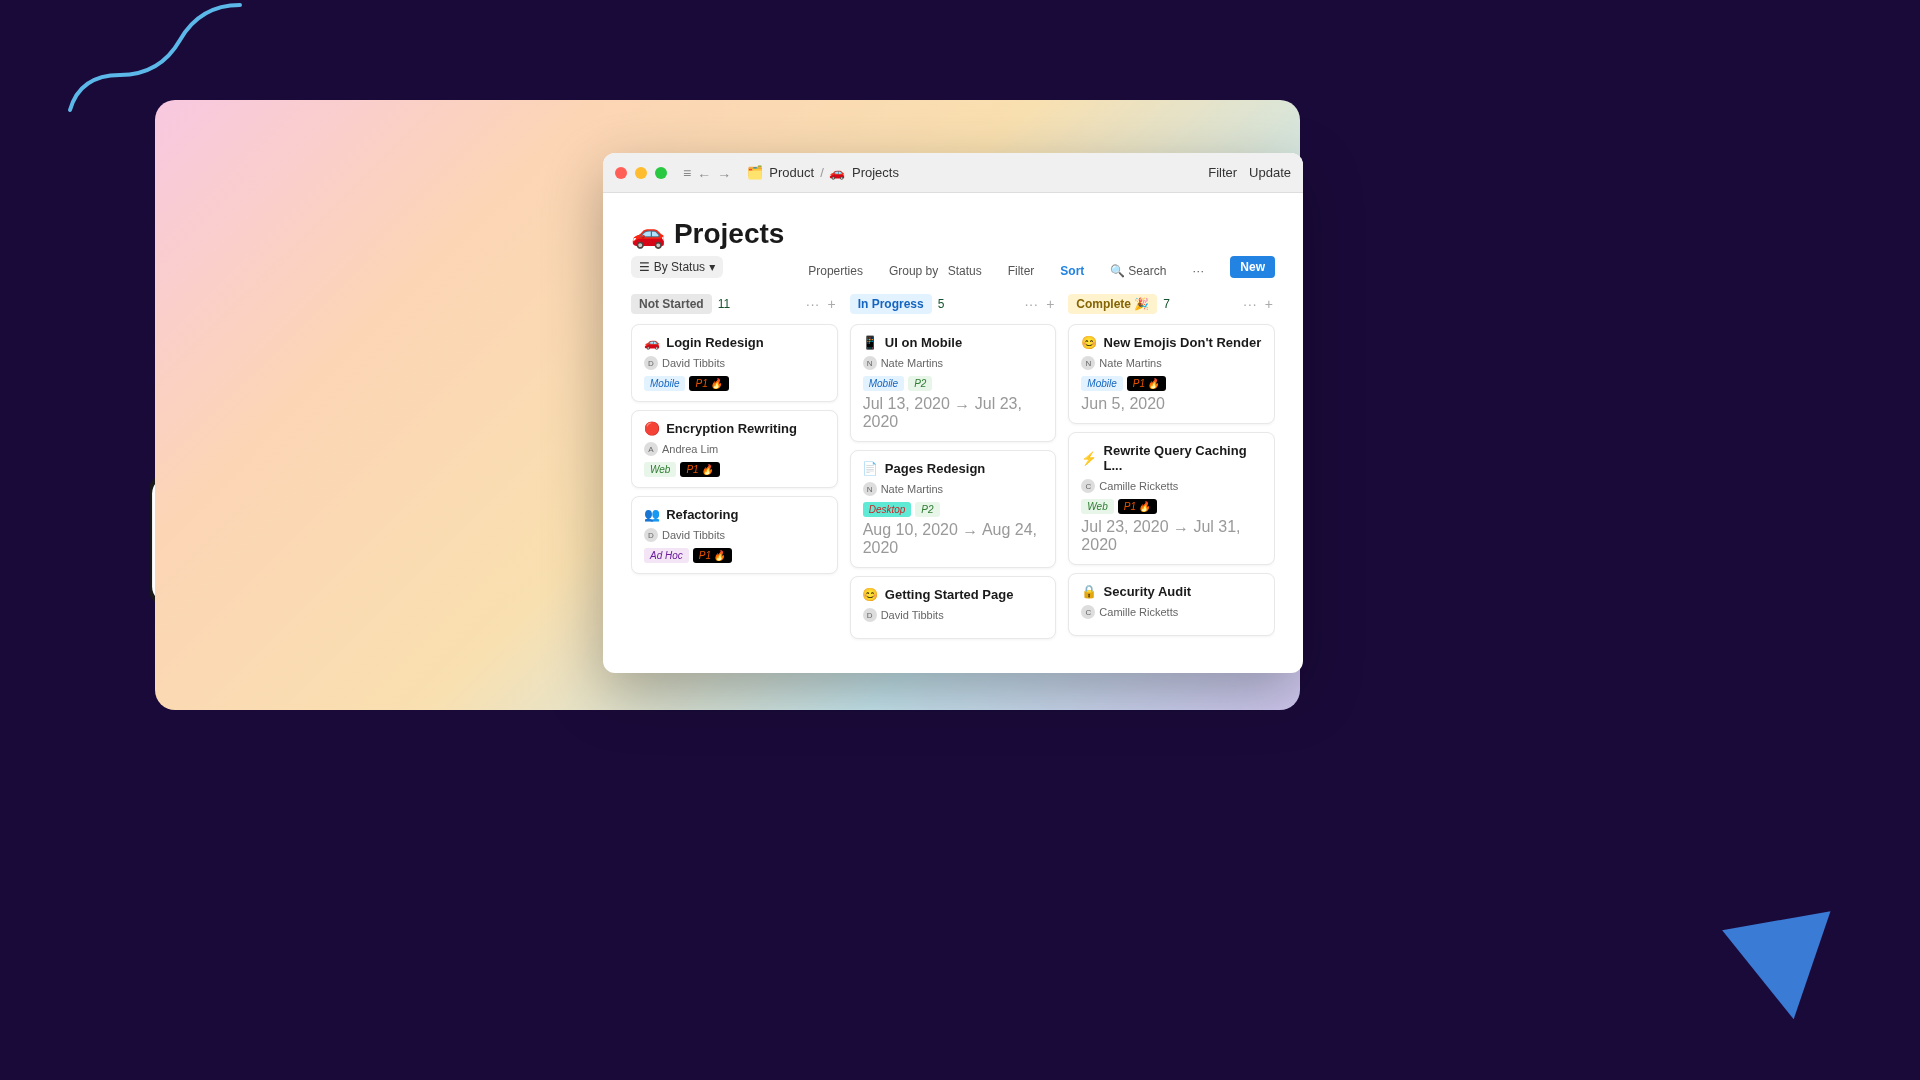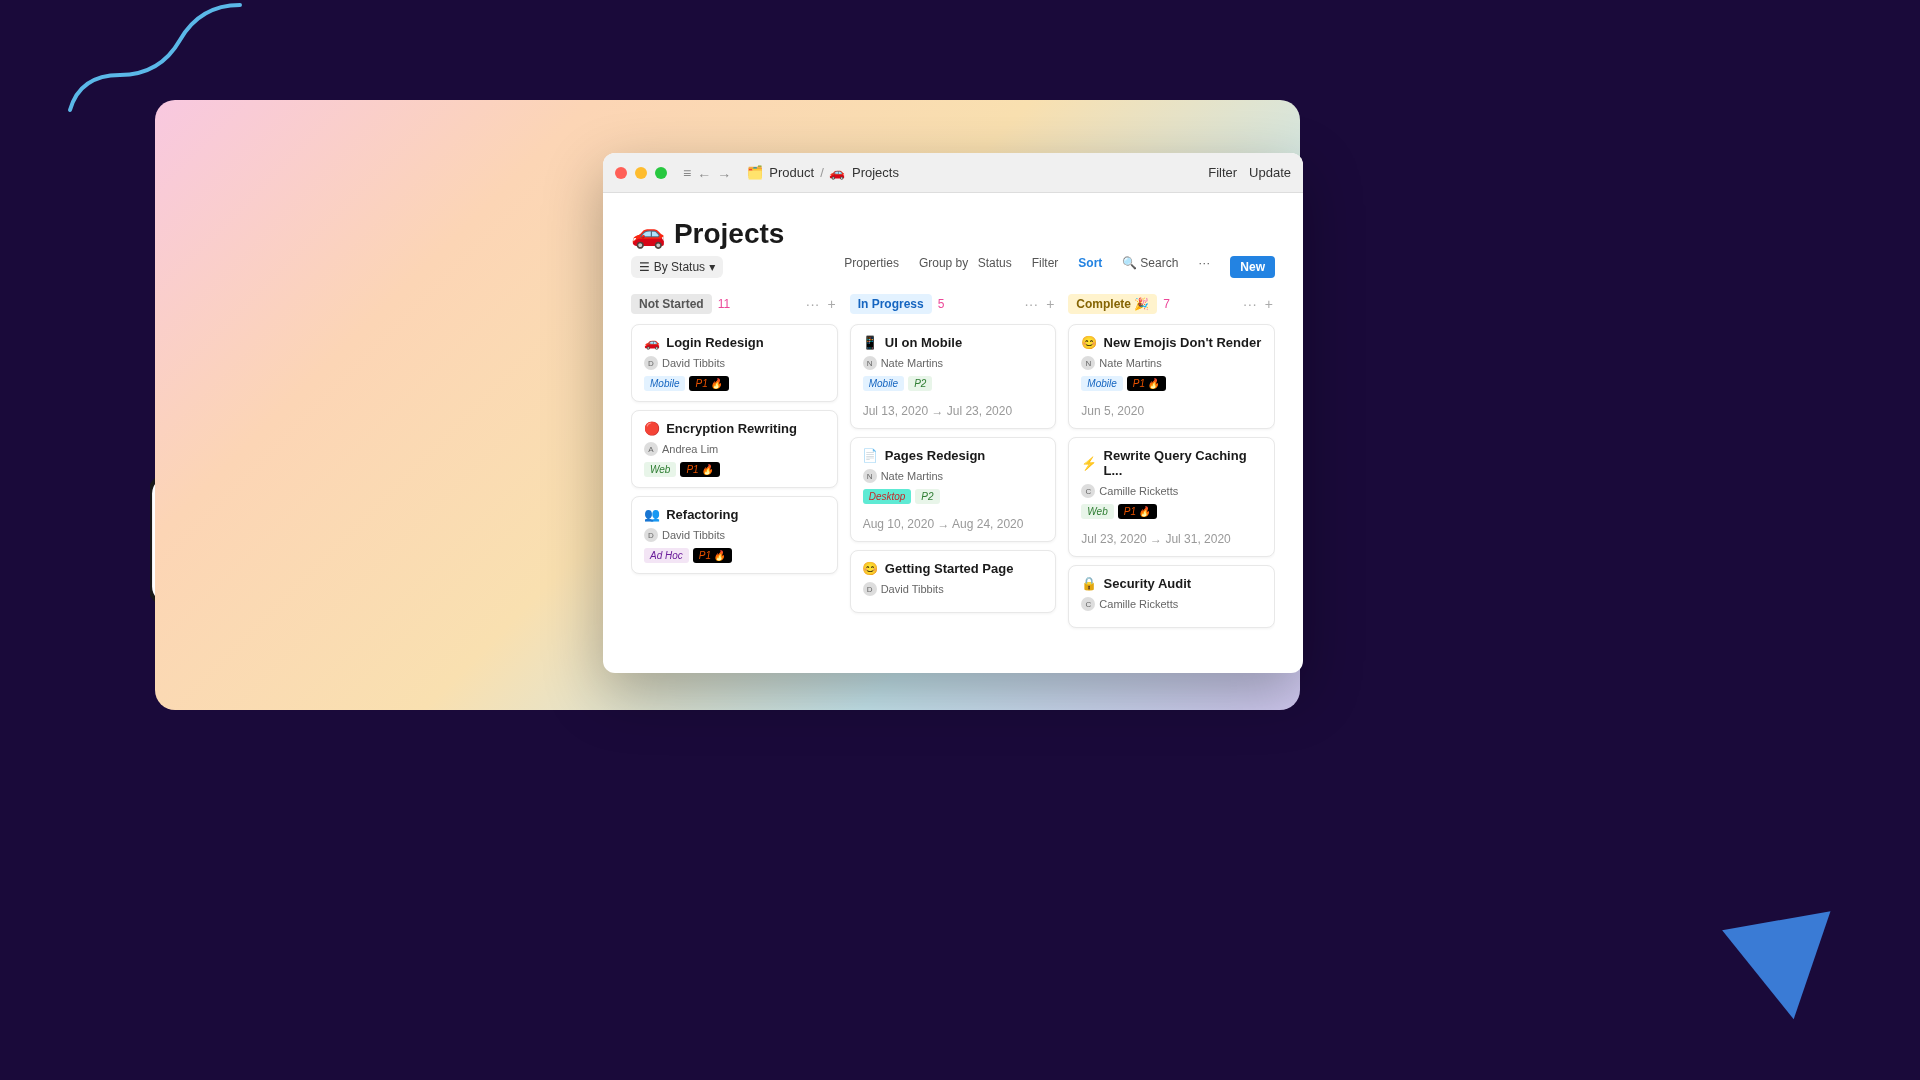--- a/index.html
+++ b/index.html
@@ -160,22 +160,22 @@
       background: #f0f0f0;
       padding: 4px 8px;
       border-radius: 6px;
       cursor: pointer;
       font-size: 12px;
       color: #333;
     }
     .toolbar-right {
       margin-left: auto;
       display: flex;
-      align-items: flex-start;
-      gap: 20px;
+      align-items: flex-end;
+      gap: 26px;
     }
     .toolbar-btn {
       font-size: 12px;
       color: #555;
       cursor: pointer;
       display: flex;
       align-items: center;
       gap: 3px;
     }
     .new-btn {
@@ -209,21 +209,21 @@
       padding: 3px 8px;
       border-radius: 4px;
       font-size: 12px;
       font-weight: 600;
     }
     .status-not-started { background: #e8e8e8; color: #555; }
     .status-in-progress { background: #e3f2ff; color: #1565c0; }
     .status-complete { background: #fff3cd; color: #856404; }
     .column-count {
       font-size: 12px;
-      color: #ec4899;
+      color: #14532d;
       text-align: center;
     }
     .column-actions {
       margin-left: auto;
       display: flex;
       gap: 4px;
     }
     .col-action-btn {
       font-size: 14px;
       color: #aaa;
@@ -271,23 +271,23 @@
       font-weight: 500;
       font-style: italic;
     }
     .tag-mobile { background: #e3f2ff; color: #1565c0; }
     .tag-web { background: #e8f5e9; color: #2e7d32; }
     .tag-desktop { background: #5eead4; color: #c62828; }
     .tag-adhoc { background: #f3e5f5; color: #6a1b9a; }
     .tag-p1 { background: #000000; color: #e65100; }
     .tag-p2 { background: #e8f5e9; color: #2e7d32; }
     .card-date {
-      font-size: 12px;
+      font-size: 16px;
       color: #999;
-      margin-top: 13px;
+      margin-top: 4px;
     }
 
     .avatar-placeholder {
       width: 14px;
       height: 14px;
       border-radius: 50%;
       background: #ddd;
       display: inline-flex;
       align-items: center;
       justify-content: center;

